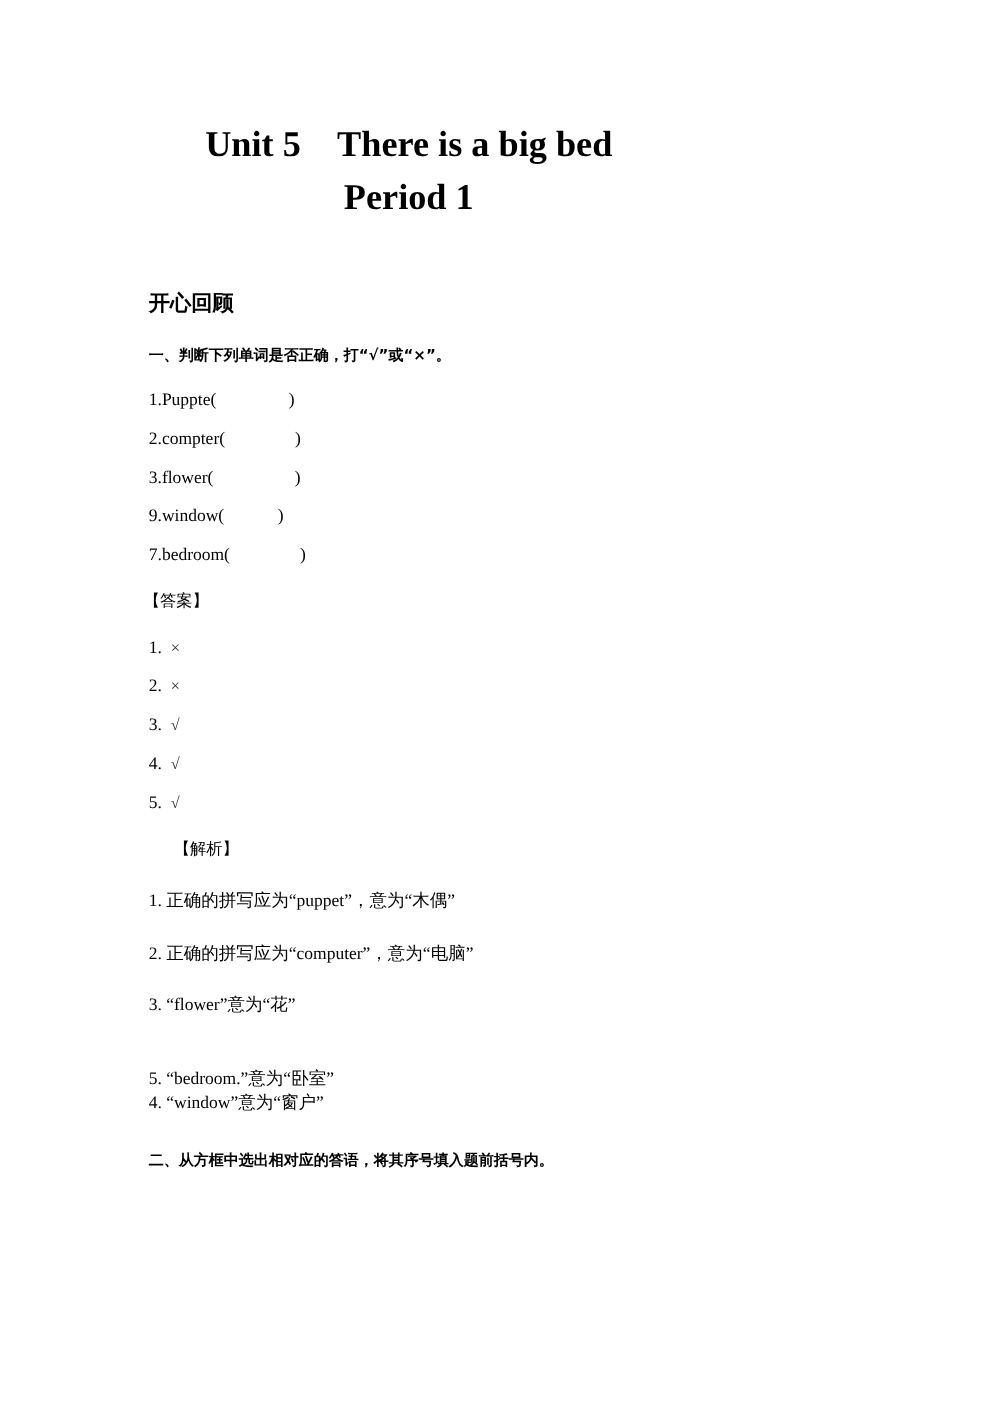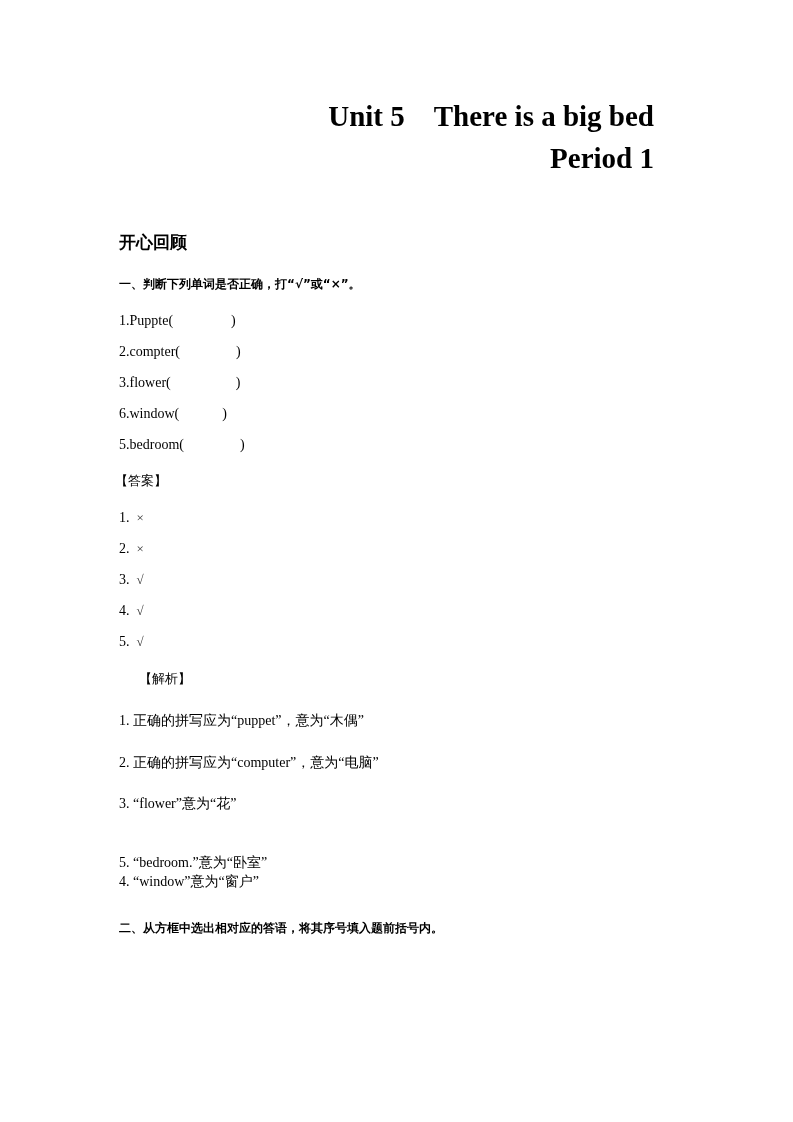--- a/index.html
+++ b/index.html
@@ -1,18 +1,18 @@
 <!DOCTYPE html>
 <html><head>
 <meta charset="utf-8">
 <style>
   html, body { margin: 0; padding: 0; background: #ffffff; }
   body { width: 793px; height: 1122px; position: relative; overflow: hidden; color: #000; font-family: "Liberation Serif", serif; }
   .abs { position: absolute; white-space: nowrap; }
-  .title { font-family: "Liberation Serif", serif; font-weight: bold; font-size: 29px; left: 0; width: 654px; text-align: right; }
+  .title { font-family: "Liberation Serif", serif; font-weight: bold; font-size: 29px; left: 0; width: 654px; text-align: center; }
   .h-section { font-family: "DejaVu Sans", sans-serif; font-weight: bold; font-size: 17px; left: 119px; }
   .h-q { font-family: "DejaVu Sans", sans-serif; font-weight: bold; font-size: 12px; left: 119px; }
   .line { font-family: "Liberation Serif", serif; font-size: 14px; left: 119px; }
   .cn { font-family: "DejaVu Sans", sans-serif; font-size: 13px; }
   .paren-gap { display: inline-block; }
   .mark { font-size: 13px; color: #333; }
 </style>
 </head>
 <body>
 
@@ -27,24 +27,24 @@
   <div class="abs line" style="top:313px;">
     <span>1.Puppte(</span><span class="paren-gap" style="width:58px;"></span><span>)</span>
   </div>
   <div class="abs line" style="top:344px;">
     <span>2.compter(</span><span class="paren-gap" style="width:56px;"></span><span>)</span>
   </div>
   <div class="abs line" style="top:375px;">
     <span>3.flower(</span><span class="paren-gap" style="width:65px;"></span><span>)</span>
   </div>
   <div class="abs line" style="top:406px;">
-    <span>6.window(</span><span class="paren-gap" style="width:43px;"></span><span>)</span>
+    <span>9.window(</span><span class="paren-gap" style="width:43px;"></span><span>)</span>
   </div>
   <div class="abs line" style="top:437px;">
-    <span>5.bedroom(</span><span class="paren-gap" style="width:56px;"></span><span>)</span>
+    <span>7.bedroom(</span><span class="paren-gap" style="width:56px;"></span><span>)</span>
   </div>
 </div>
 
 <div class="abs line cn" style="top:472px; left:115px;">【答案】</div>
 
 <div>
   <div class="abs line" style="top:510px;">
     <span>1.</span>&nbsp;&nbsp;<span class="mark">×</span>
   </div>
   <div class="abs line" style="top:541px;">

